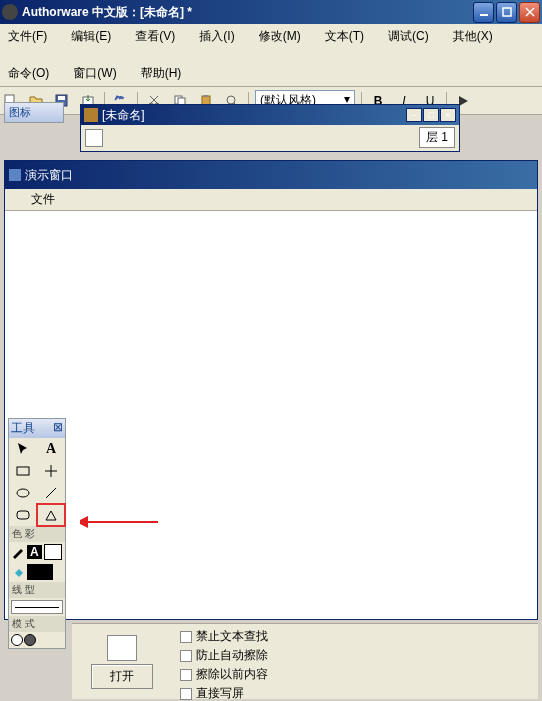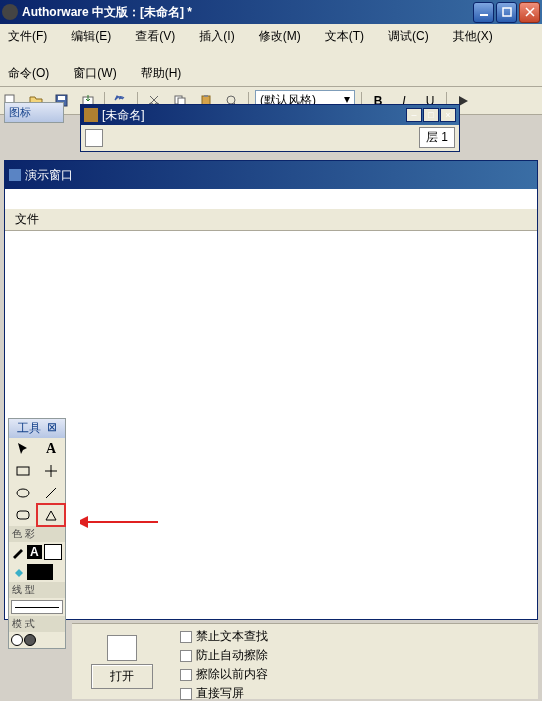--- a/index.html
+++ b/index.html
@@ -38,25 +38,25 @@
 .docwin .dtitle .dbtns { margin-left: auto; display: flex; gap: 1px; }
 .docwin .dtitle .dbtn { width: 16px; height: 14px; background: #ece9d8; border: 1px solid #0a246a; display: flex; align-items: center; justify-content: center; font-size: 9px; cursor: pointer; }
 .docwin .flowrow { padding: 2px 4px; display: flex; align-items: center; }
 .docwin .flowicon { width: 18px; height: 18px; border: 1px solid #888; background: #fff; margin-right: 4px; }
 .docwin .layer { margin-left: auto; padding: 1px 6px; background: #fff; border: 1px solid #888; }
 
 
 .preswin { position: absolute; left: 4px; top: 160px; right: 4px; height: 460px; background: #fff; border: 1px solid #0a246a; }
 .preswin .ptitle { background: linear-gradient(to right, #0a246a, #3a6ea5); color: #fff; height: 28px; display: flex; align-items: center; padding: 0 4px; }
 .preswin .ptitle .picon { width: 12px; height: 12px; background: #5a84c4; margin-right: 4px; }
-.preswin .pmenu { background: #ece9d8; padding: 2px 6px; border-bottom: 1px solid #aca899; margin-top: 20px; }
+.preswin .pmenu { background: #ece9d8; padding: 2px 22px; border-bottom: 1px solid #aca899; }
 
 
 .toolpal { position: absolute; left: 8px; top: 418px; width: 58px; background: #ece9d8; border: 1px solid #919b9c; z-index: 10; }
-.toolpal .thdr { background: linear-gradient(#e2e8f6,#b6c6e4); padding: 1px 8px; font-size: 10px; color: #15428b; display: flex; justify-content: space-between; }
+.toolpal .thdr { background: linear-gradient(#e2e8f6,#b6c6e4); padding: 1px 2px; font-size: 10px; color: #15428b; display: flex; justify-content: space-between; }
 .toolgrid { display: grid; grid-template-columns: 1fr 1fr; }
 .tool { height: 22px; border: 1px solid #ece9d8; display: flex; align-items: center; justify-content: center; cursor: pointer; background: #ece9d8; }
 .tool svg { width: 16px; height: 16px; }
 .tool.hilite { outline: 2px solid #e03030; outline-offset: -1px; }
 .sechdr { font-size: 10px; padding: 1px 3px; background: #dcdac8; color: #444; }
 .clrrow { display: flex; align-items: center; padding: 2px; gap: 2px; }
 .swatch { width: 18px; height: 16px; border: 1px solid #000; }
 .lineprev { height: 14px; background: #fff; border: 1px solid #888; margin: 2px; position: relative; }
 .lineprev:after { content: ""; position: absolute; left: 3px; right: 3px; top: 6px; border-top: 1px solid #000; }
 .modeprev { display: flex; padding: 2px; gap: 1px; }

